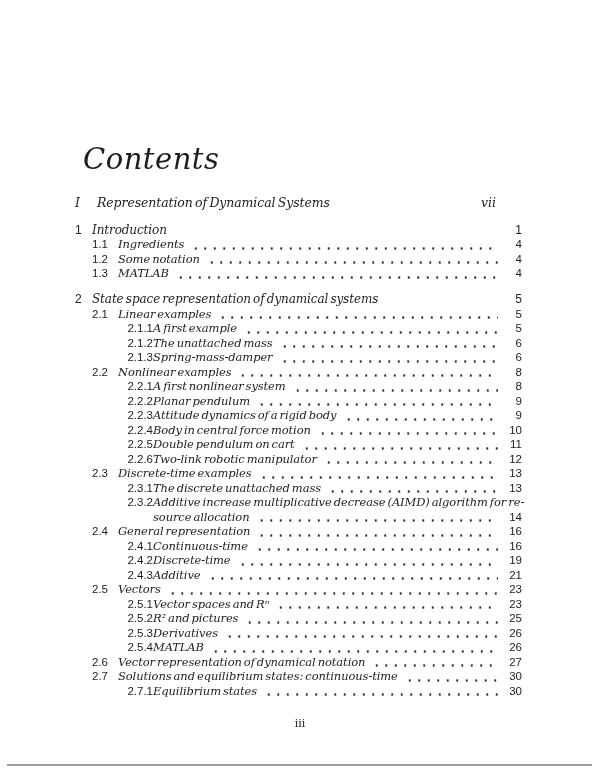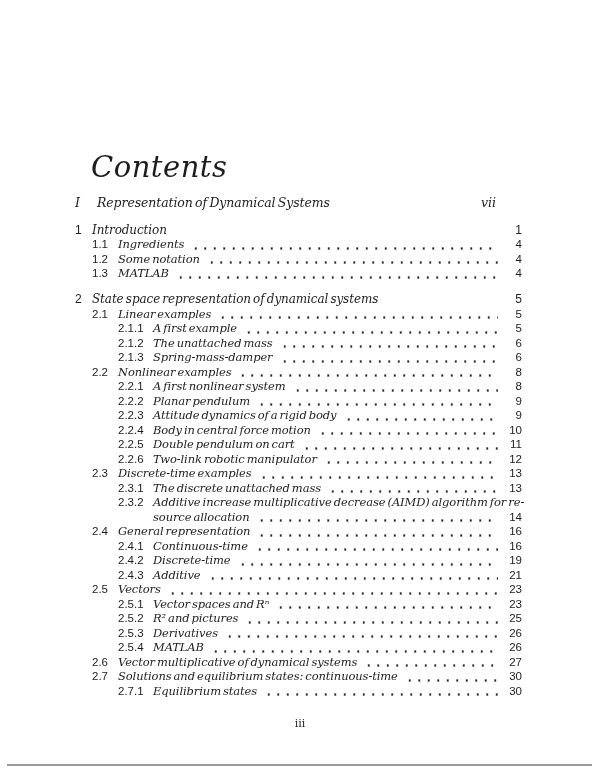--- a/index.html
+++ b/index.html
@@ -2,42 +2,42 @@
 <html><head>
 <meta charset="utf-8">
 <style>
   html,body { margin:0; padding:0; background:#ffffff; }
   .page {
     position:relative; width:600px; height:774px; background:#ffffff;
     overflow:hidden; color:#1d1d1d;
     font-family:"DejaVu Serif","Liberation Serif",serif;
   }
   .doc-title {
-    position:absolute; left:75px; top:134px; margin:16px;
+    position:absolute; left:75px; top:134px; margin:8px;
     font-family:"DejaVu Serif","Liberation Serif",serif;
     font-style:italic; font-weight:normal; font-size:29px; letter-spacing:0.5px;
   }
   .toc { position:absolute; left:75px; top:195px; width:447px; }
   .row {
     display:flex; align-items:baseline;
     font-size:11.5px; line-height:14.5px; white-space:nowrap;
   }
   .lvl-part { font-size:12.5px; line-height:16px; padding-right:26px; margin-bottom:4.5px; }
   .lvl-chapter { font-size:12px; margin-top:11.5px; }
   .lvl-section { padding-left:17px; }
   .lvl-subsection { padding-left:43px; }
   .row.cont { padding-left:78px; }
   .num {
     display:inline-block; flex:none;
     font-family:"Liberation Sans","DejaVu Sans",sans-serif; font-style:normal;
   }
   .lvl-part .num { width:22px; font-family:"DejaVu Serif","Liberation Serif",serif; font-style:italic; }
   .lvl-chapter .num { width:17px; }
   .lvl-section .num { width:26px; }
-  .lvl-subsection .num { width:35px; }
+  .lvl-subsection .num { width:35px;text-align:right; }
   .ttl { flex:none; font-style:italic; word-spacing:-1.5px; letter-spacing:-0.1px; }
   .dots {
     flex:1 1 auto; align-self:flex-end; height:3px; margin:0 4px 2px 5px;
     background-image:radial-gradient(circle, #2a2a2a 1px, transparent 1.3px);
     background-size:9.5px 3px; background-repeat:repeat-x; background-position:2px bottom;
   }
   .spacer { flex:1 1 auto; }
   .pg {
     flex:none; min-width:20px; text-align:right;
     font-family:"Liberation Sans","DejaVu Sans",sans-serif; font-style:normal;
@@ -230,21 +230,21 @@
         <span class="pg">26</span>
       </div>
       <div class="row lvl-subsection">
         <span class="num">2.5.4</span>
         <span class="ttl">MATLAB</span>
         <span class="dots"></span>
         <span class="pg">26</span>
       </div>
       <div class="row lvl-section">
         <span class="num">2.6</span>
-        <span class="ttl">Vector multiplicative of dynamical systems</span>
+        <span class="ttl">Vector representation of dynamical notation</span>
         <span class="dots"></span>
         <span class="pg">27</span>
       </div>
       <div class="row lvl-section">
         <span class="num">2.7</span>
         <span class="ttl">Solutions and equilibrium states: continuous-time</span>
         <span class="dots"></span>
         <span class="pg">30</span>
       </div>
       <div class="row lvl-subsection">

